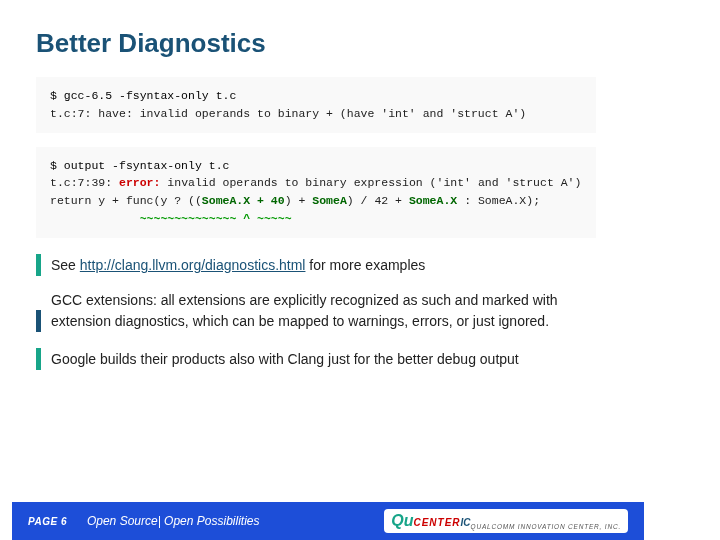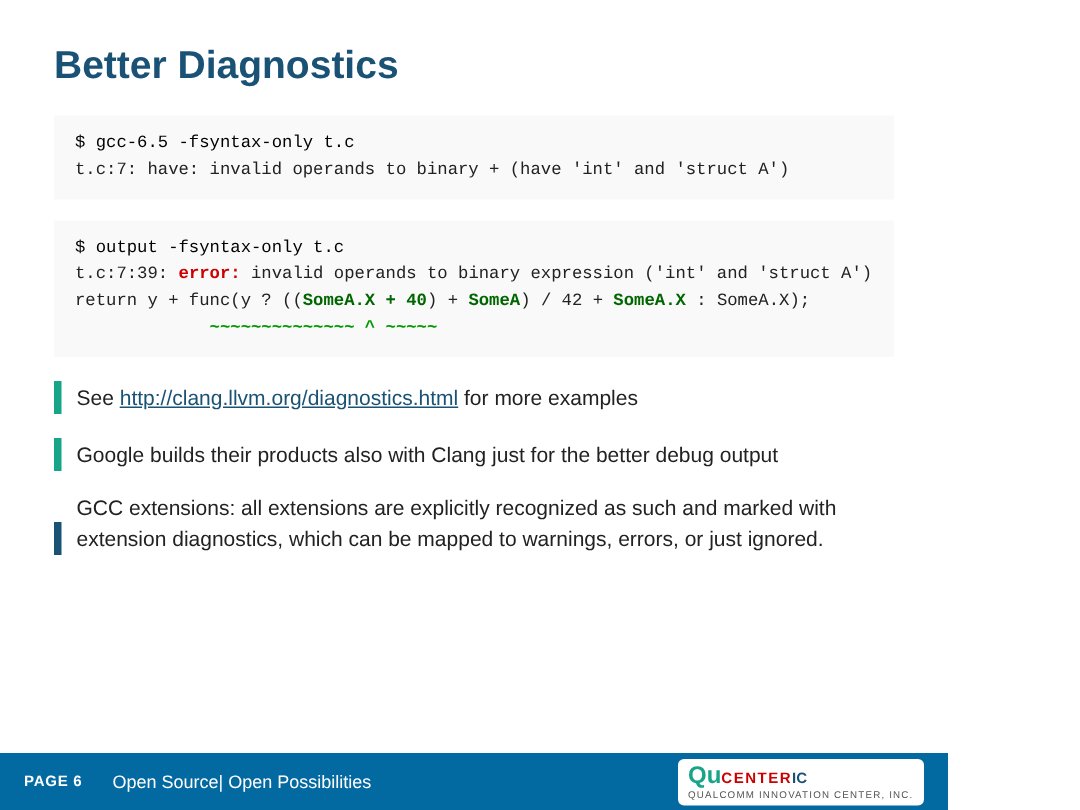--- a/index.html
+++ b/index.html
@@ -81,27 +81,28 @@
     }
 
     .bullet-text a {
       color: #1a5276;
       text-decoration: underline;
     }
 
     .footer {
       position: absolute;
       bottom: 0;
-      left: 0;
+      left: 12px;
       width: 100%;
       height: 38px;
-      background: #0369a1;
+      background: #1d4ed8;
       display: flex;
       align-items: center;
       padding: 0 16px;
+      font-style: italic;
     }
 
     .footer-page {
       font-size: 10px;
       color: #ffffff;
       font-weight: bold;
       margin-right: 20px;
       letter-spacing: 0.5px;
     }
 
@@ -120,22 +121,21 @@
       background: #ffffff;
       border-radius: 4px;
       padding: 3px 7px;
       display: flex;
       align-items: center;
       justify-content: center;
     }
 
     .logo-inner {
       display: flex;
-      flex-direction: column;
-      align-items: flex-start;
+      align-items: flex-end;
     }
 
     .logo-main-row {
       display: flex;
       align-items: baseline;
     }
 
     .logo-qu {
       color: #17a589;
       font-size: 16px;
@@ -192,27 +192,27 @@
   </div>
 
   <div class="bullet-section">
     <div class="bullet-bar teal"></div>
     <div class="bullet-text">
       <span>See </span><a href="#">http://clang.llvm.org/diagnostics.html</a><span> for more examples</span>
     </div>
   </div>
 
   <div class="bullet-section">
+    <div class="bullet-bar"></div>
+    <div class="bullet-text">GCC extensions: all extensions are explicitly recognized as such and marked with extension diagnostics, which can be mapped to warnings, errors, or just ignored.</div>
+  </div>
+
+  <div class="bullet-section">
     <div class="bullet-bar teal"></div>
     <div class="bullet-text">Google builds their products also with Clang just for the better debug output</div>
-  </div>
-
-  <div class="bullet-section">
-    <div class="bullet-bar"></div>
-    <div class="bullet-text">GCC extensions: all extensions are explicitly recognized as such and marked with extension diagnostics, which can be mapped to warnings, errors, or just ignored.</div>
   </div>
 
   <div class="footer">
     <span class="footer-page">PAGE 6</span>
     <span class="footer-text">Open Source| Open Possibilities</span>
     <div class="footer-logo">
       <div class="logo-box">
         <div class="logo-inner">
           <div class="logo-main-row">
             <span class="logo-qu">Qu</span>

